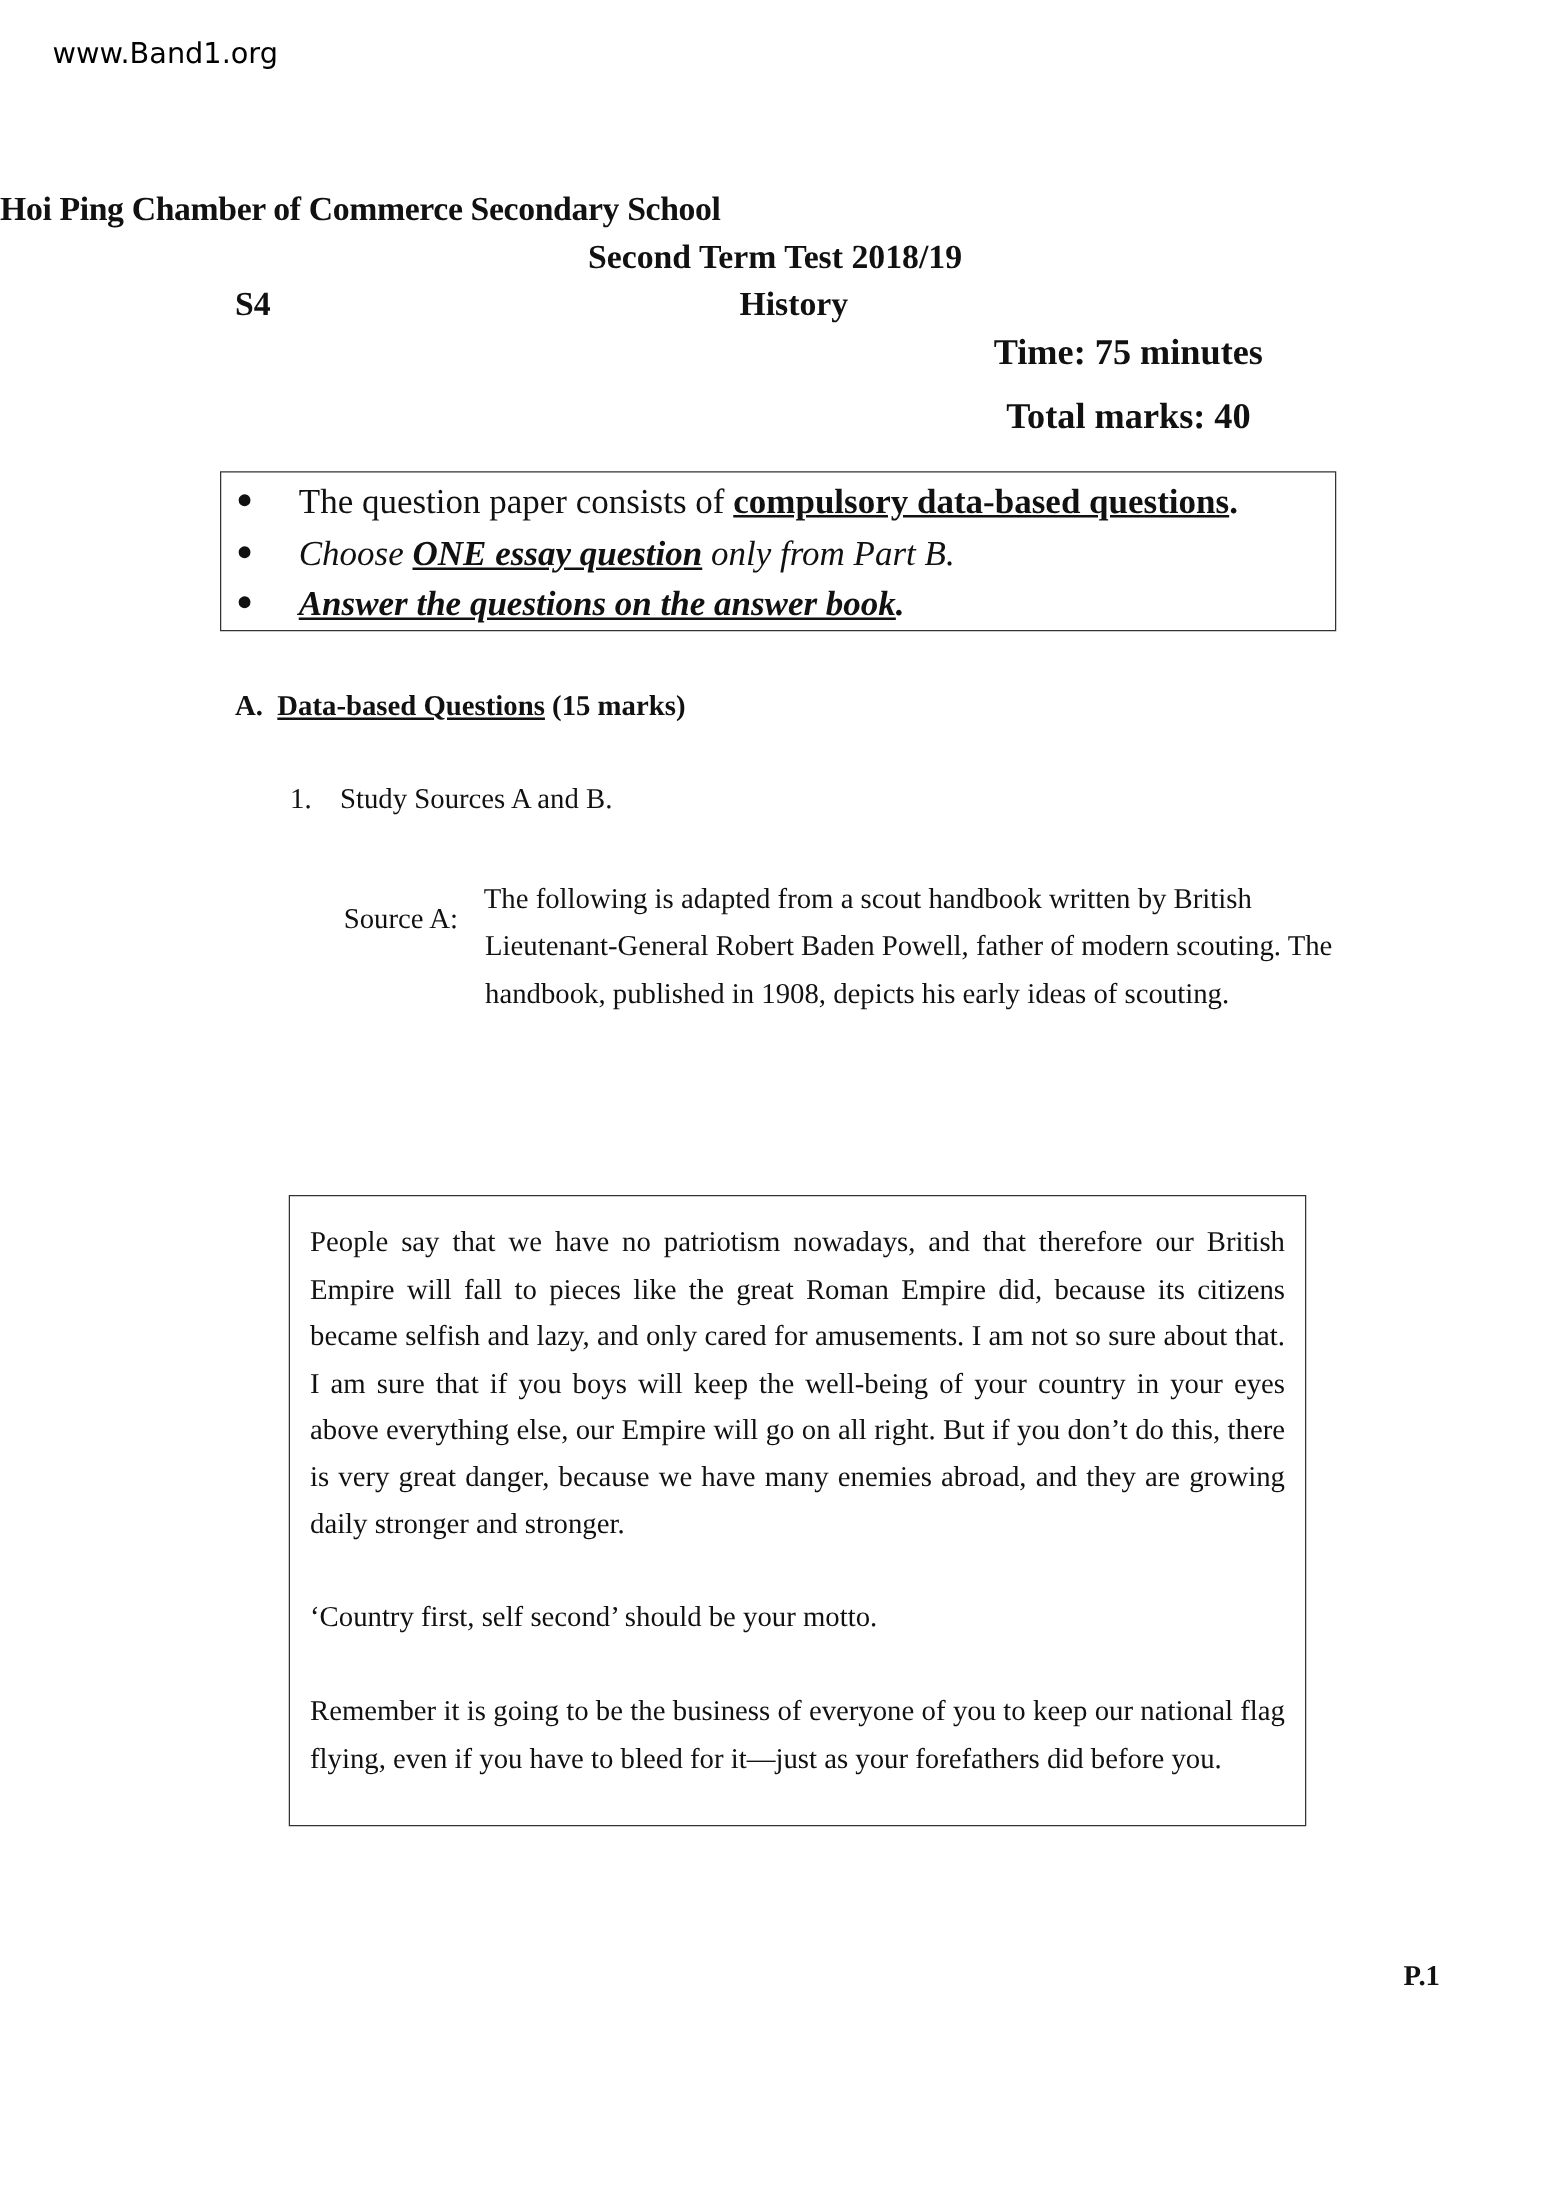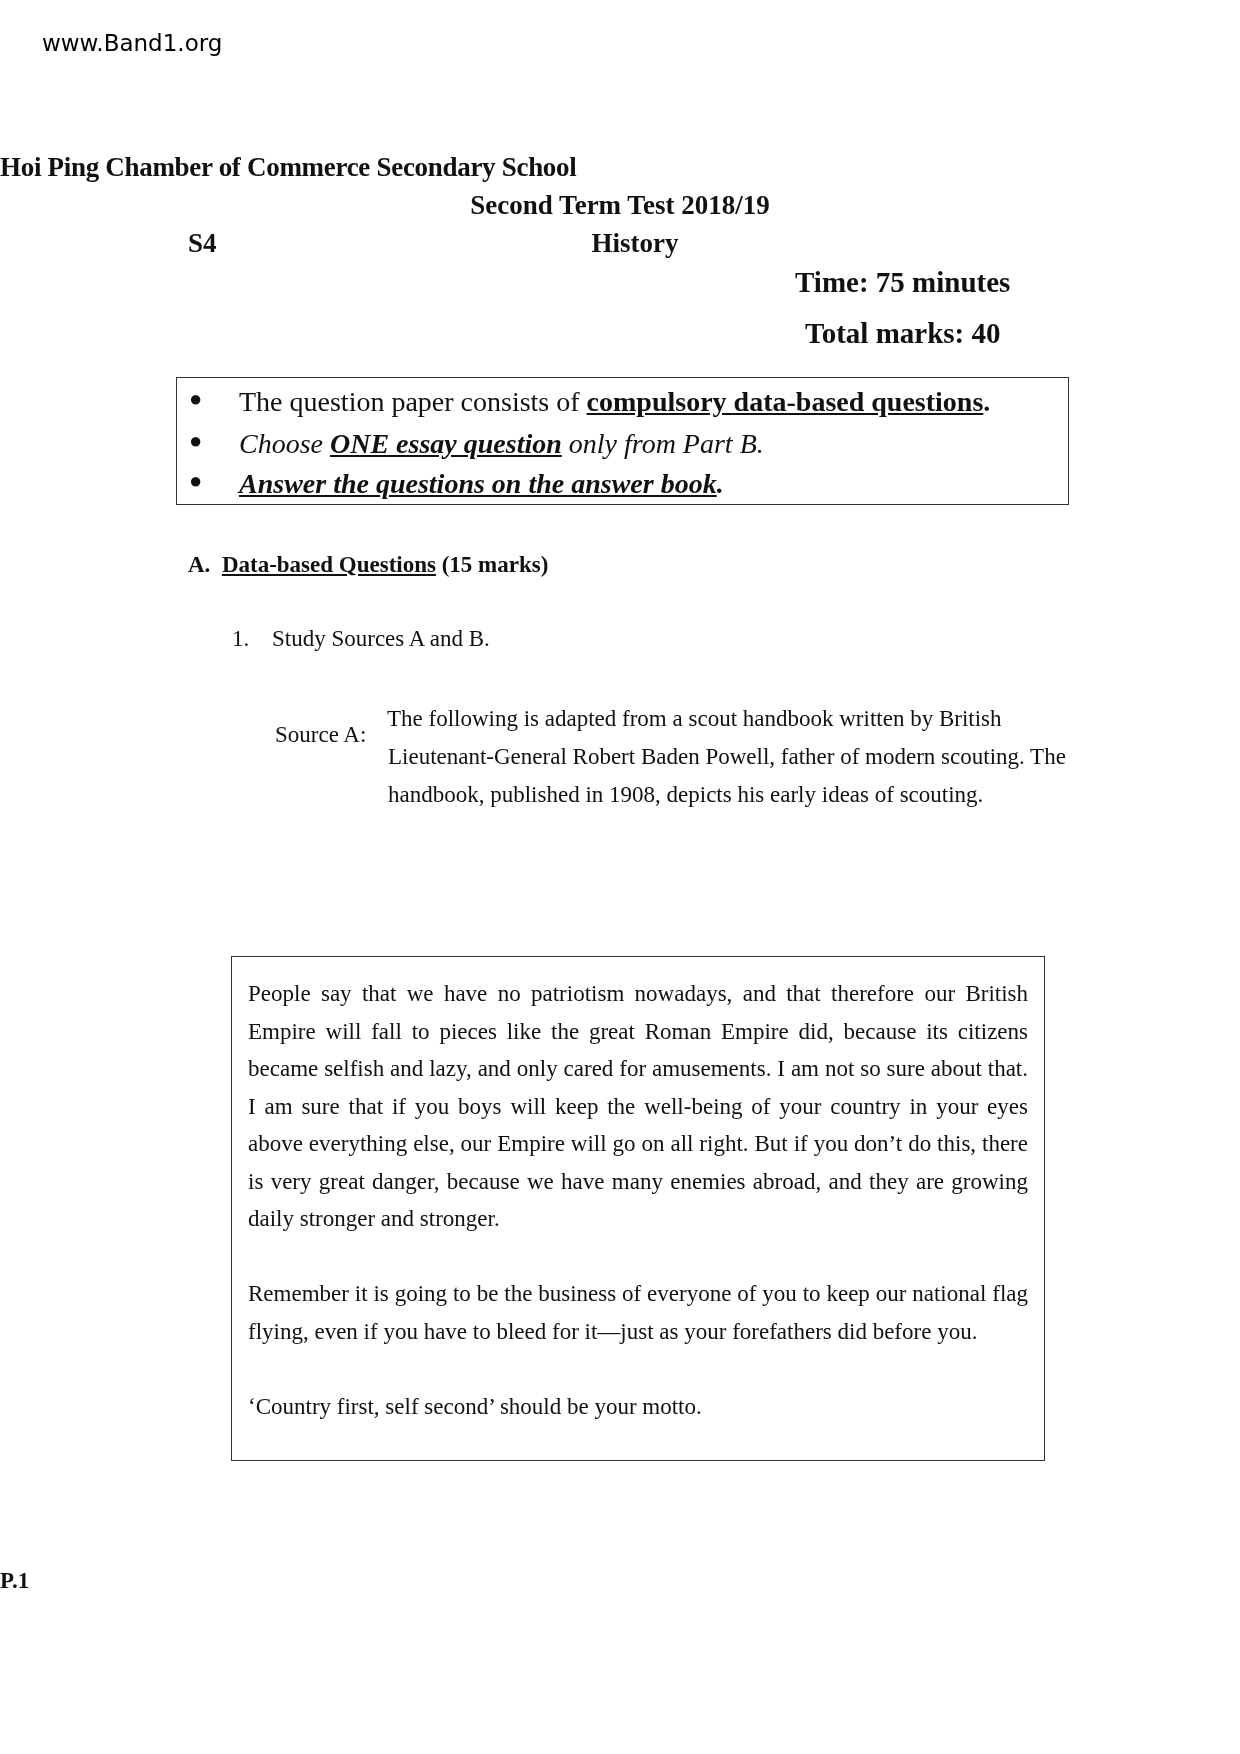--- a/index.html
+++ b/index.html
@@ -20,21 +20,21 @@
   .i { font-style: italic; }
   .secA { position: absolute; left: 188px; top: 552px; font-size: 23px; font-weight: bold; }
   .q1 { position: absolute; left: 232px; top: 626px; font-size: 23px; }
   .q1 .num { display: inline-block; width: 40px; }
   .srcA { position: absolute; left: 275px; top: 700px; font-size: 23px; line-height: 38px; width: 800px; }
   .srcA .lbl { position: absolute; left: 0; top: 0; margin-top: 16px; }
   .srcA .desc { margin-left: 113px; text-indent: -1px; }
   .src-box { position: absolute; left: 231px; top: 912px; width: 814px; height: 505px; border: 1.5px solid #333; box-sizing: border-box; padding: 18px 16px 0 16px; font-size: 23px; line-height: 37.5px; margin-top: 44px; }
   .src-box p { margin: 0; text-align: justify; }
   .src-box p + p { margin-top: 37.5px; }
-  .pageno { position: absolute; left: 0; width: 1152px; top: 1568px; text-align: left; font-weight: bold; font-size: 23px; }
+  .pageno { position: absolute; left: 0; width: 1152px; top: 1568px; text-align: right; font-weight: bold; font-size: 23px; }
 </style>
 </head>
 <body>
 
 <div class="watermark">www.Band1.org</div>
 
 <div class="school">Hoi Ping Chamber of Commerce Secondary School</div>
 <div class="term">Second Term Test 2018/19</div>
 <div class="form">S4</div>
 <div class="subject">History</div>
@@ -64,17 +64,17 @@
   <span class="num">1.</span><span>Study Sources A and B.</span>
 </div>
 
 <div class="srcA">
   <span class="lbl">Source A:</span>
   <div class="desc">The following is adapted from a scout handbook written by British Lieutenant-General Robert Baden Powell, father of modern scouting. The handbook, published in 1908, depicts his early ideas of scouting.</div>
 </div>
 
 <div class="src-box">
   <p>People say that we have no patriotism nowadays, and that therefore our British Empire will fall to pieces like the great Roman Empire did, because its citizens became selfish and lazy, and only cared for amusements. I am not so sure about that. I am sure that if you boys will keep the well-being of your country in your eyes above everything else, our Empire will go on all right. But if you don’t do this, there is very great danger, because we have many enemies abroad, and they are growing daily stronger and stronger.</p>
+  <p>‘Country first, self second’ should be your motto.</p>
   <p>Remember it is going to be the business of everyone of you to keep our national flag flying, even if you have to bleed for it—just as your forefathers did before you.</p>
-  <p>‘Country first, self second’ should be your motto.</p>
 </div>
 
 <div class="pageno">P.1</div>
 
 </body></html>

